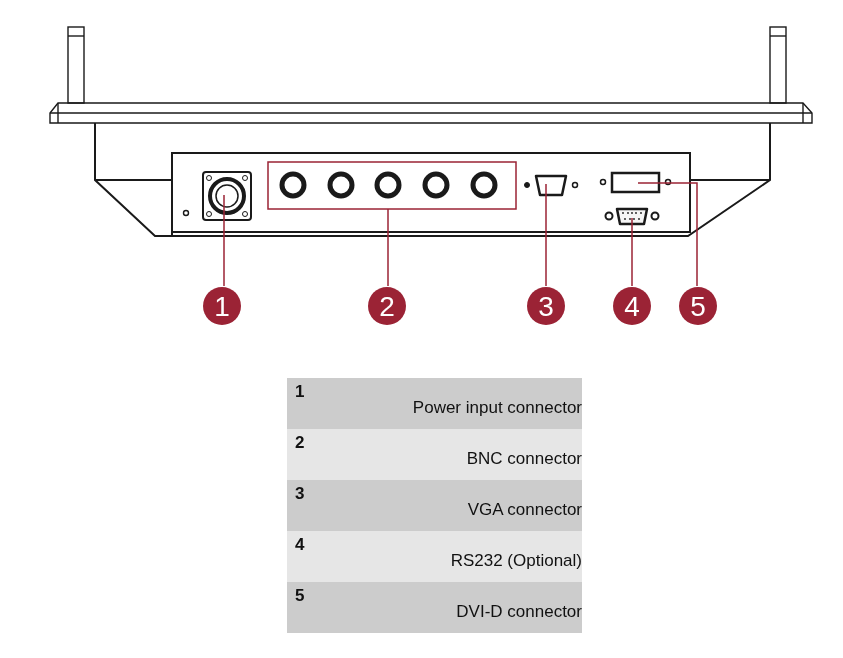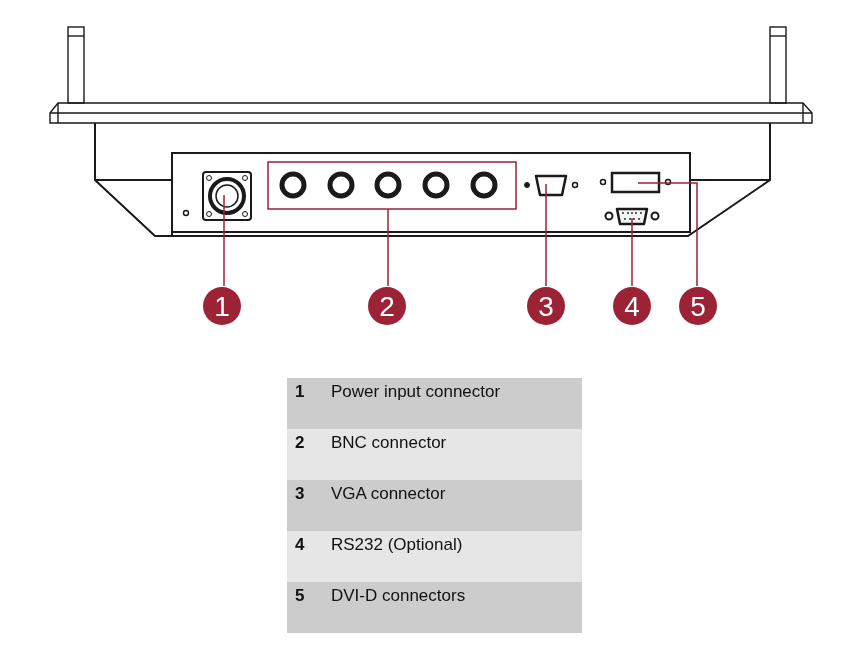--- a/index.html
+++ b/index.html
@@ -6,21 +6,21 @@
   body { width: 843px; height: 658px; position: relative; overflow: hidden;
          font-family: "Liberation Sans", sans-serif; }
   #diagram { position: absolute; left: 0; top: 0; width: 843px; height: 360px; }
   .badge-text { font-family: "Liberation Sans", sans-serif; font-size: 28px; fill: #ffffff; text-anchor: middle; }
   #legend-table { position: absolute; left: 287px; top: 378px; width: 295px; border-collapse: collapse; }
   #legend-table td { vertical-align: top; padding: 0; font-size: 17px; color: #111; }
   #legend-table tr { height: 51px; }
   #legend-table tr.odd { background: #cccccc; }
   #legend-table tr.even { background: #e6e6e6; }
   #legend-table td.num { width: 44px; font-weight: bold; padding-left: 8px; padding-top: 4px; box-sizing: border-box; }
-  #legend-table td.desc { padding-top: 4px; }
+  #legend-table td.desc { padding-top: 20px; text-align: right; }
 </style>
 </head>
 <body>
 
 <svg id="diagram" viewBox="0 0 843 360" xmlns="http://www.w3.org/2000/svg">
   <g fill="none" stroke="#1a1a1a" stroke-width="1.4">
 
     <g>
       <rect x="68" y="27" width="16" height="76"></rect>
       <line x1="68" y1="36" x2="84" y2="36"></line>
@@ -153,16 +153,16 @@
     <tr class="odd">
       <td class="num">3</td>
       <td class="desc">VGA connector</td>
     </tr>
     <tr class="even">
       <td class="num">4</td>
       <td class="desc">RS232 (Optional)</td>
     </tr>
     <tr class="odd">
       <td class="num">5</td>
-      <td class="desc">DVI-D connectors</td>
+      <td class="desc">DVI-D connector</td>
     </tr>
   </tbody>
 </table>
 
 </body></html>

